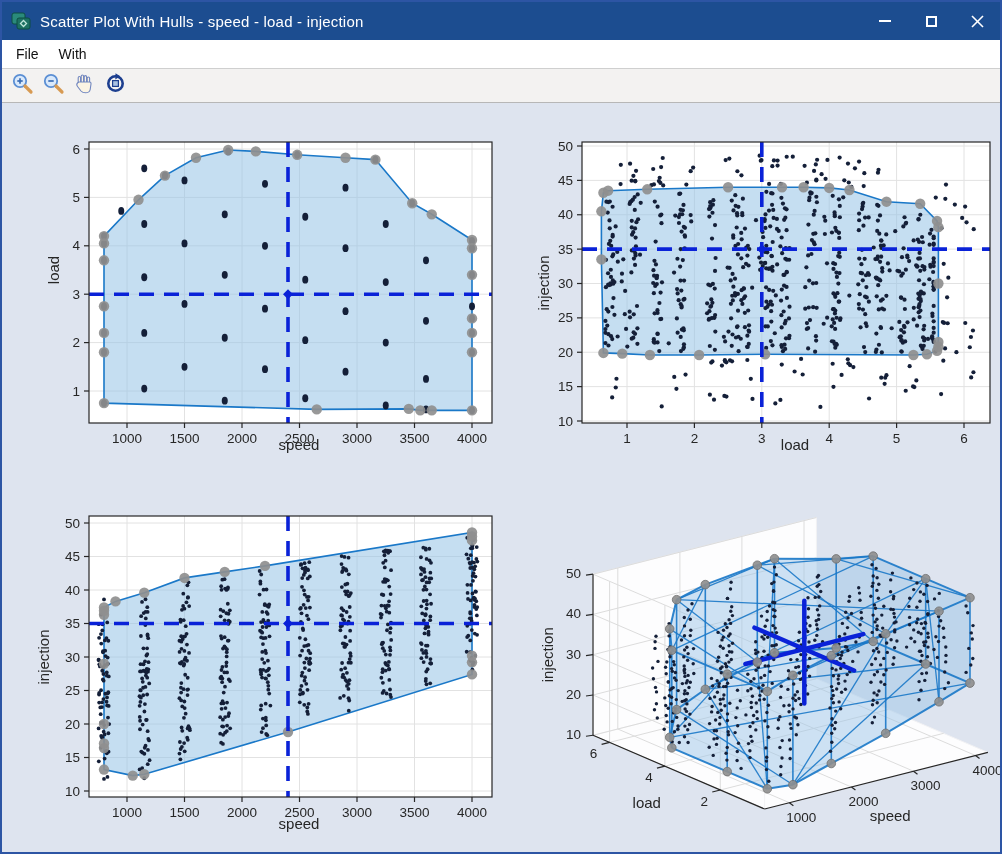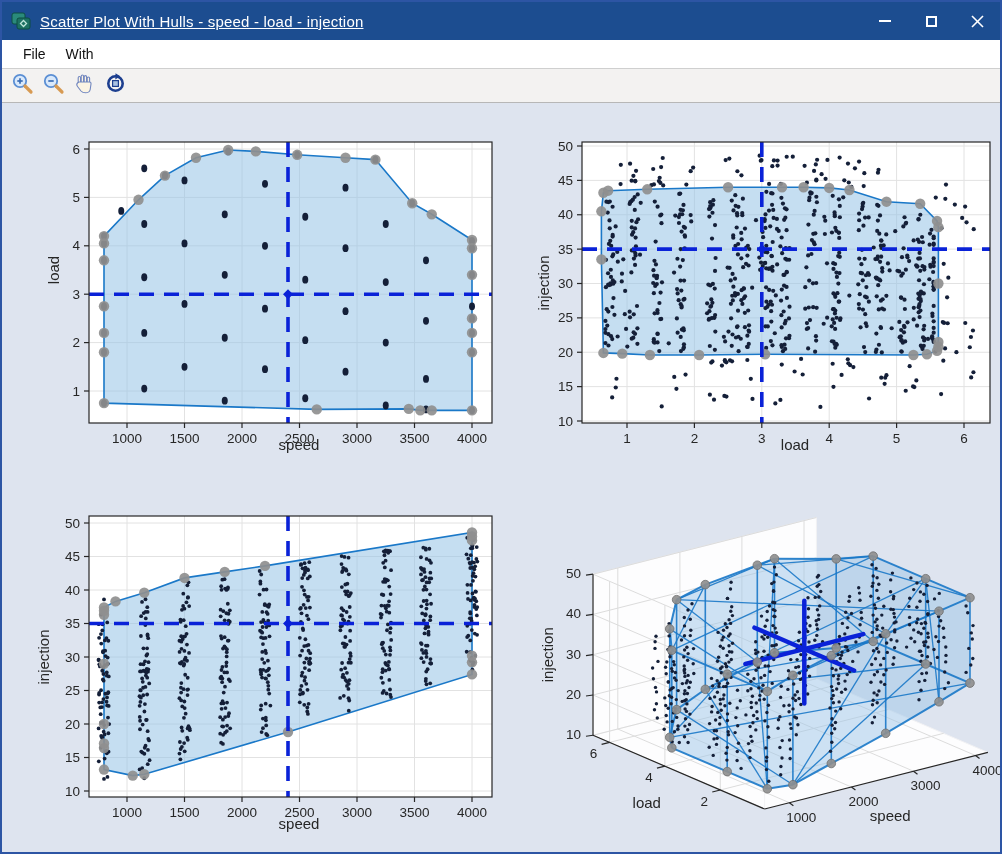--- a/index.html
+++ b/index.html
@@ -1,25 +1,25 @@
 <!DOCTYPE html>
 <html><head>
 <meta charset="utf-8">
 <style>
   html,body{margin:0;padding:0;width:1002px;height:854px;overflow:hidden;
     font-family:"Liberation Sans",sans-serif;background:#dee4ef;}
   .window{position:absolute;inset:0;border:2px solid #2d55a4;box-sizing:border-box;background:#dee4ef;}
-  .titlebar{height:38px;background:#1c4d90;display:flex;align-items:center;color:#fff;text-decoration:underline;}
+  .titlebar{height:38px;background:#1c4d90;display:flex;align-items:center;color:#fff;}
   .app-icon{margin-left:9px;width:20px;height:18px;display:inline-block;}
   .title{margin-left:9px;font-size:15px;letter-spacing:.2px;flex:1;white-space:nowrap;overflow:hidden;}
   .win-controls{display:flex;height:100%;}
   .win-btn{width:46px;height:100%;display:flex;align-items:center;justify-content:center;cursor:default;}
   .glyph-min{width:12px;height:2px;background:#fff;}
   .glyph-max{width:11px;height:11px;border:2px solid #fff;box-sizing:border-box;}
-  .menubar{height:28px;background:#ffffff;border-bottom:1px solid #cfcfcf;display:flex;align-items:center;padding-left:11px;}
+  .menubar{height:28px;background:#ffffff;border-bottom:1px solid #cfcfcf;display:flex;align-items:center;padding-left:4px;}
   .menu-item{font-size:14px;color:#111;padding:4px 10px;}
   .toolbar{height:34px;background:#f3f2f1;border-bottom:1px solid #b7b7b7;display:flex;align-items:center;padding-left:4px;box-sizing:border-box;}
   .tool-btn{width:28px;height:27px;display:flex;align-items:center;justify-content:center;margin-left:1px;border:1px solid transparent;border-radius:2px;}
   .figure{position:absolute;left:0;top:101px;width:998px;height:749px;overflow:hidden;}
   .figure svg{position:absolute;}
   svg text{font-family:"Liberation Sans",sans-serif;}
 </style>
 </head>
 <body>
 

